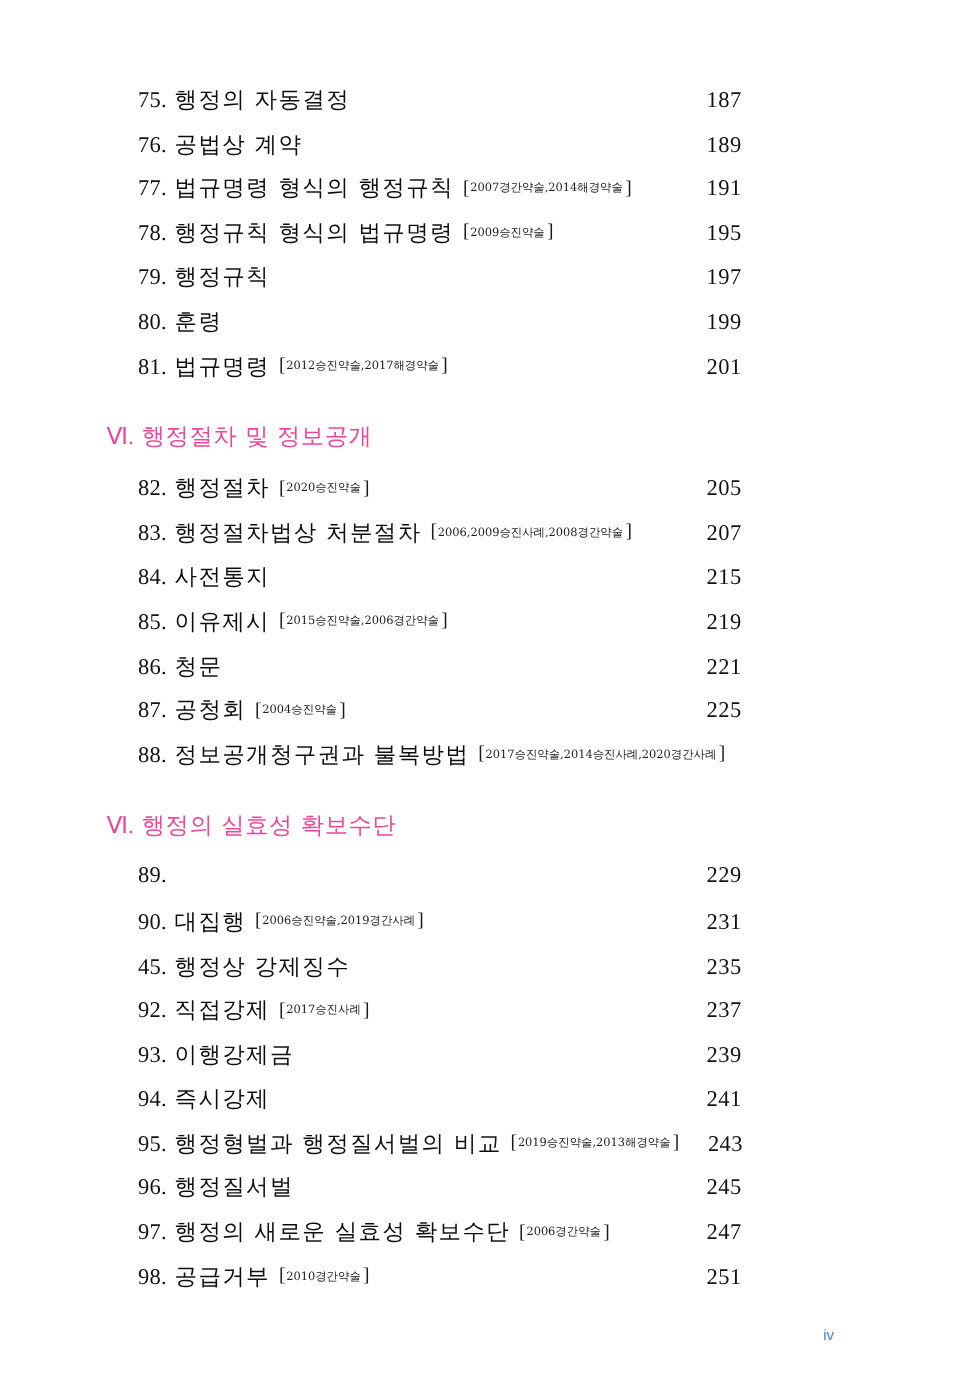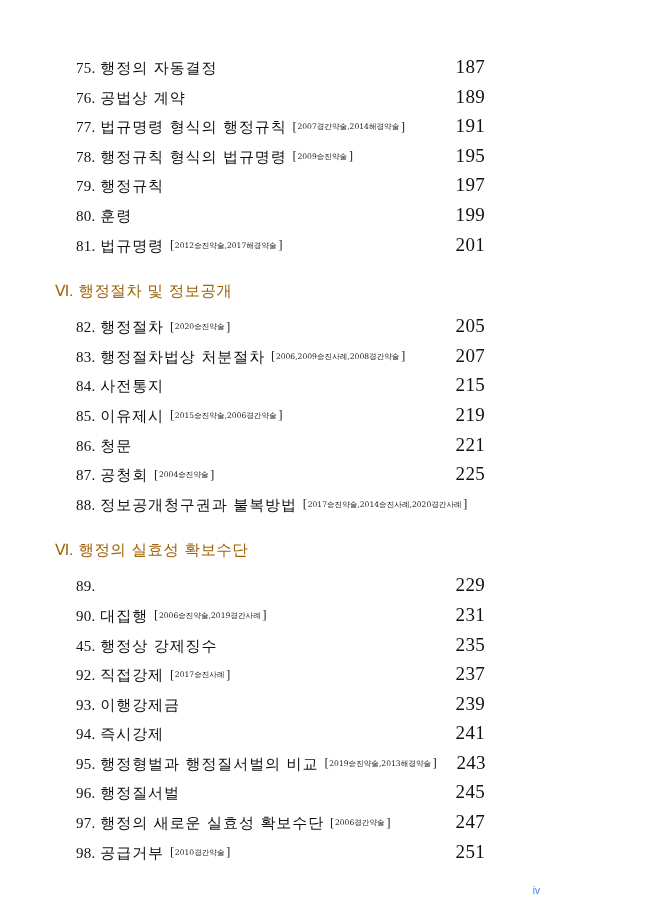--- a/index.html
+++ b/index.html
@@ -10,40 +10,40 @@
   body {
     width: 652px;
     height: 922px;
     font-family: "Liberation Serif", "DejaVu Serif", serif;
     color: #111111;
     position: relative;
     overflow: hidden;
   }
   .page {
     position: absolute;
-    top: 0; left: 0;
+    top: 0; left: 16px;
     width: 540px;
     height: 922px;
     box-sizing: border-box;
     padding: 52px 55px 4px 55px;
   }
   .toc {
     width: 100%;
   }
   
   .section {
     margin: 0;
   }
   .section + .section {
     margin-top: 22px;
   }
   .section-header {
     font-size: 15.5px;
     letter-spacing: 0.4px;
-    color: #a16207;
+    color: #ec4899;
     padding-left: 0px;
     margin-bottom: 9px;
     white-space: nowrap;
     font-family: "DejaVu Serif", "Liberation Serif", serif;
   }
   .section-header .rn {
     font-family: "Liberation Serif", serif;
     letter-spacing: 0px;
   }
   .entries {
@@ -107,23 +107,23 @@
   }
   .leader::after {
     content: "";
     position: absolute;
     left: 0; right: 0;
     top: 2px;
     border-bottom: 2.1px dotted #232323;
   }
   .entry-page {
     flex: 0 0 auto;
-    font-size: 19px;
+    font-size: 15px;
     color: #111;
-    text-align: right;
+    text-align: left;
     min-width: 30px;
     letter-spacing: 0.3px;
     font-family: "Liberation Serif", serif;
   }
   
   .folio {
     position: absolute;
     left: 0;
     right: 0;
     bottom: 26px;

